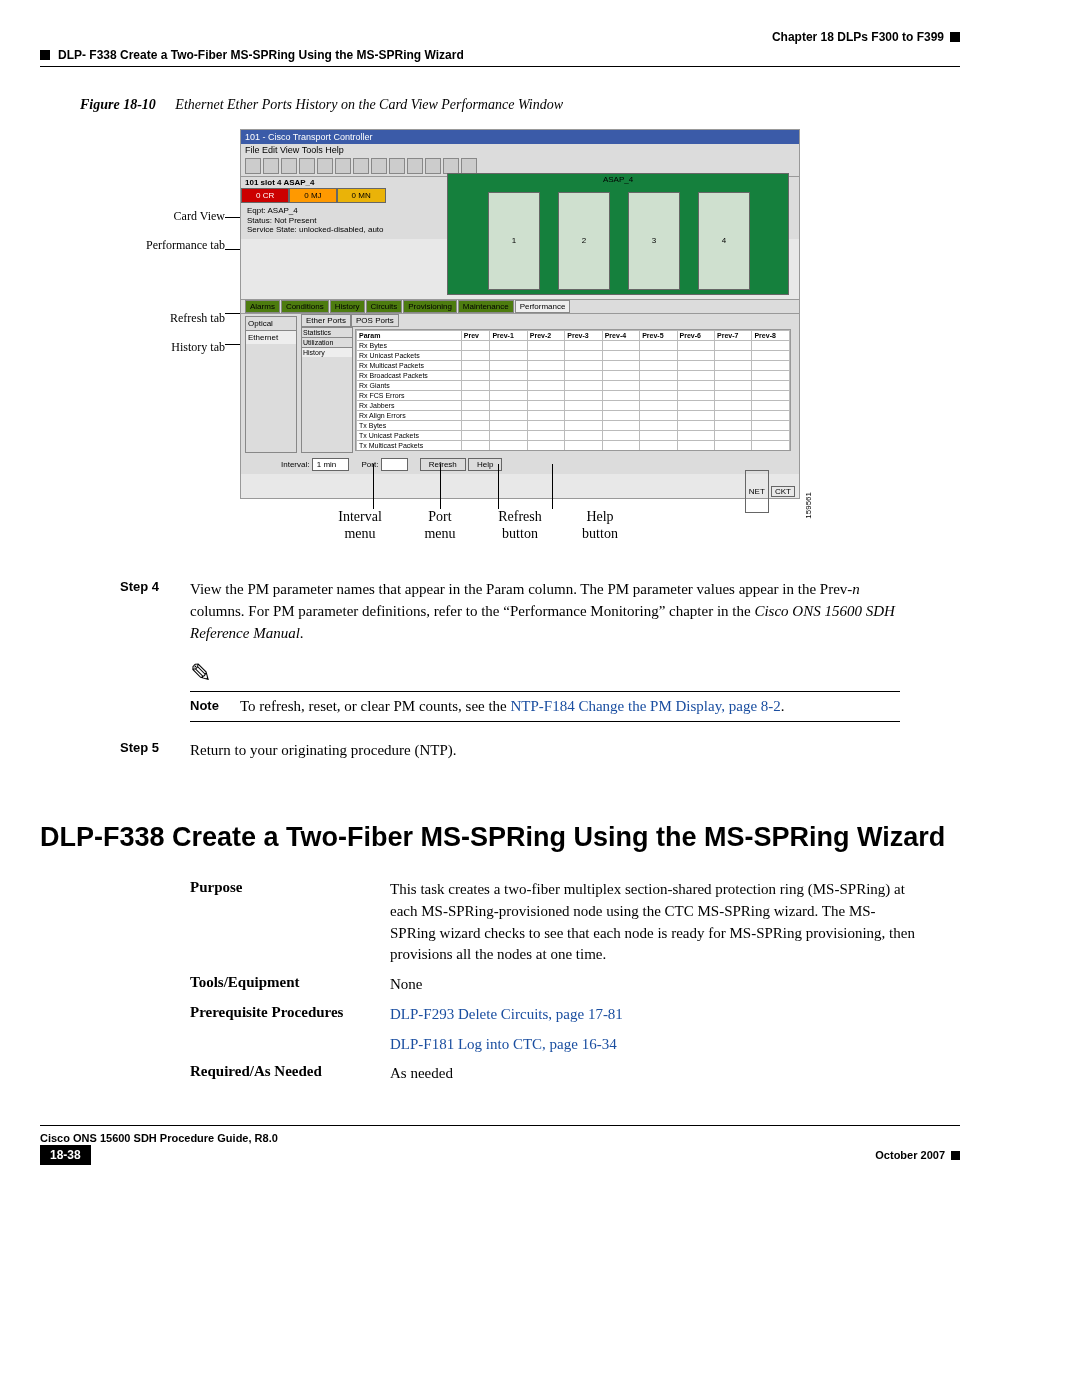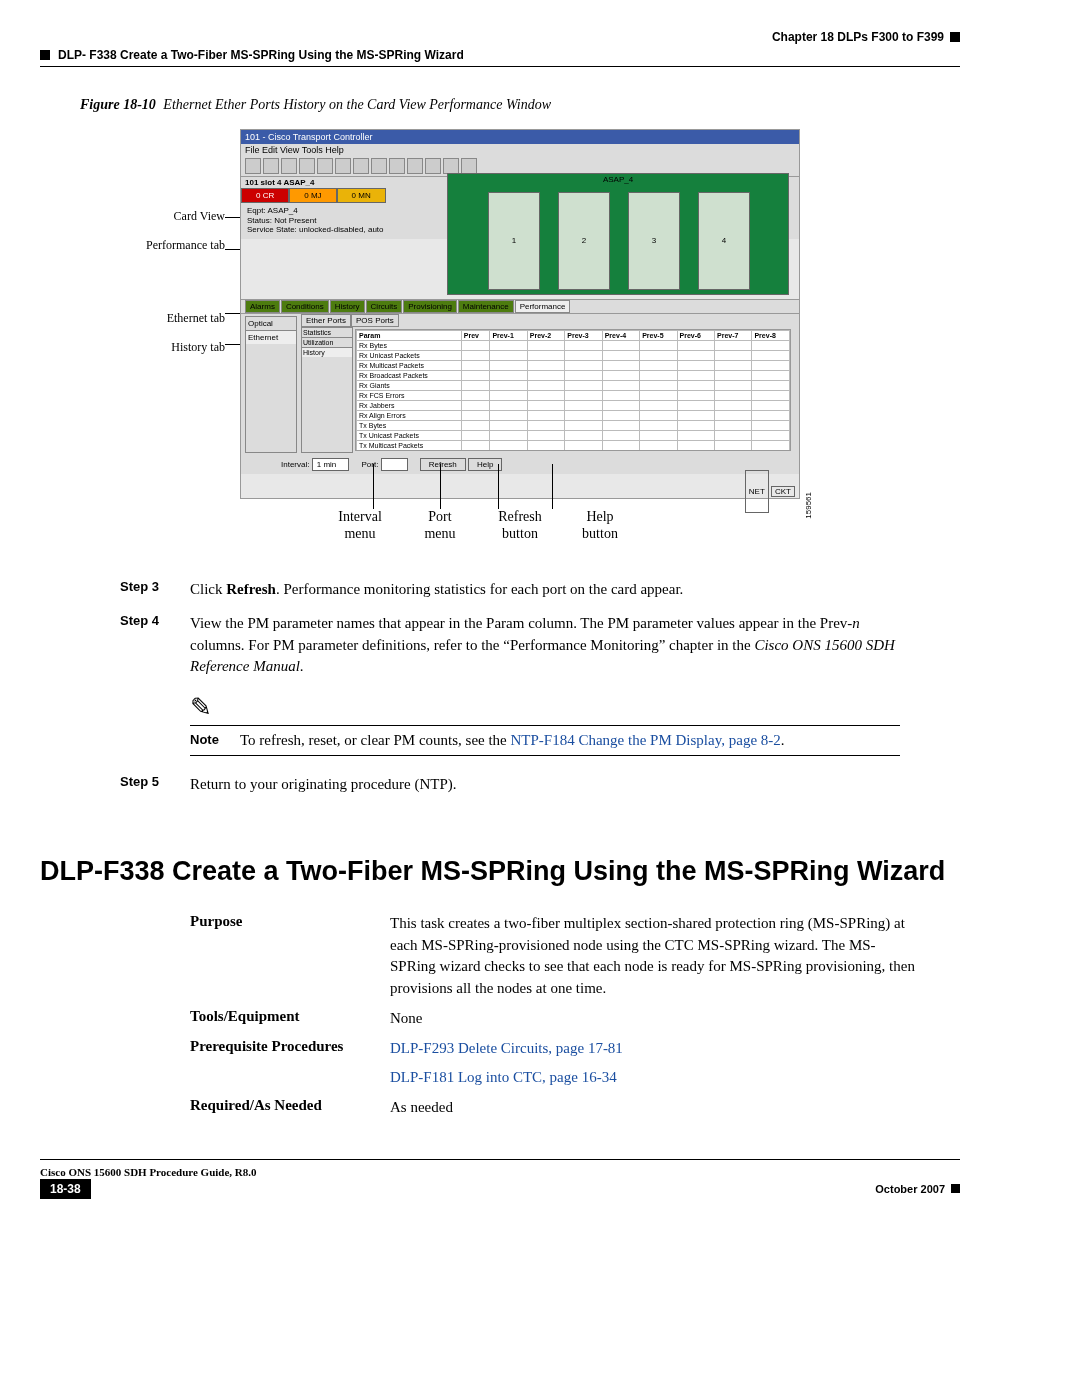--- a/index.html
+++ b/index.html
@@ -36,21 +36,21 @@
   }
   .subheader-row .black-sq {
     width: 10px; height: 10px; background:#000; display:inline-block; margin-right:8px;
   }
   .figure-caption {
     font-style: italic;
     font-family: "Times New Roman", serif;
     font-size: 14px;
     margin: 10px 0 16px 40px;
   }
-  .figure-caption .label { font-weight: bold; font-style: italic; margin-right:4px;}
+  .figure-caption .label { font-weight: bold; font-style: italic; margin-right:16px;}
   .figure-wrap {
     position: relative;
     margin: 0 40px 30px 40px;
     height: 420px;
   }
   .callouts-left {
     position:absolute; left:0; top:80px; width:145px; font-size:12px; text-align:right;
   }
   .callouts-left div { margin-bottom: 14px; white-space: nowrap;}
   .screenshot {
@@ -138,21 +138,21 @@
 <div class="figure-caption">
   <span class="label">Figure 18-10</span>
   <span>Ethernet Ether Ports History on the Card View Performance Window</span>
 </div>
 
 <div class="figure-wrap">
   <div class="callouts-left">
     <div>Card View</div>
     <div>Performance tab</div>
     <div style="height:30px"></div>
-    <div>Ethernet tab</div>
+    <div>Refresh tab</div>
     <div>History tab</div>
   </div>
 
   <div class="arrow-line" style="left:145px; top:88px; width:60px; height:1px;"></div>
   <div class="arrow-line" style="left:145px; top:120px; width:215px; height:1px;"></div>
   <div class="arrow-line" style="left:145px; top:184px; width:45px; height:1px;"></div>
   <div class="arrow-line" style="left:145px; top:215px; width:60px; height:1px;"></div>
 
   <div class="screenshot">
     <div class="titlebar">
@@ -397,26 +397,20 @@
   <div class="callouts-bottom">
     <div><span>Interval</span><br><span>menu</span></div>
     <div><span>Port</span><br><span>menu</span></div>
     <div><span>Refresh</span><br><span>button</span></div>
     <div><span>Help</span><br><span>button</span></div>
   </div>
 </div>
 
 <div class="steps">
   <div class="step-row">
-    <div class="step-label">Step 3</div>
-    <div class="step-body">
-      <span>Click </span><b>Refresh</b><span>. Performance monitoring statistics for each port on the card appear.</span>
-    </div>
-  </div>
-  <div class="step-row">
     <div class="step-label">Step 4</div>
     <div class="step-body">
       <span>View the PM parameter names that appear in the Param column. The PM parameter values appear in the Prev-</span><i>n</i><span> columns. For PM parameter definitions, refer to the “Performance Monitoring” chapter in the </span><i class="ref">Cisco ONS 15600 SDH Reference Manual</i><span>.</span>
     </div>
   </div>
 
   <div class="note-block">
     <div class="note-icon">✎</div>
     <div class="note-line">
       <div class="nl">Note</div>
@@ -456,21 +450,21 @@
       <a class="link">DLP-F181 Log into CTC, page 16-34</a>
     </div>
   </div>
   <div class="irow">
     <div class="ilabel">Required/As Needed</div>
     <div class="ival">As needed</div>
   </div>
 </div>
 
 <div class="footer">
-  <div style="font-family:Liberation Serif, serif; font-size:11px; font-weight:bold; margin-bottom:4px;">Cisco ONS 15600 SDH Procedure Guide, R8.0</div>
+  <div style="font-family:Liberation Sans, sans-serif; font-size:11px; font-weight:bold; margin-bottom:4px;">Cisco ONS 15600 SDH Procedure Guide, R8.0</div>
   <div class="footer-inner">
     <div>
       <span class="page-badge">18-38</span>
     </div>
     <div class="footer-right">
       <span>October 2007</span>
       <span class="black-sq"></span>
     </div>
   </div>
 </div>

